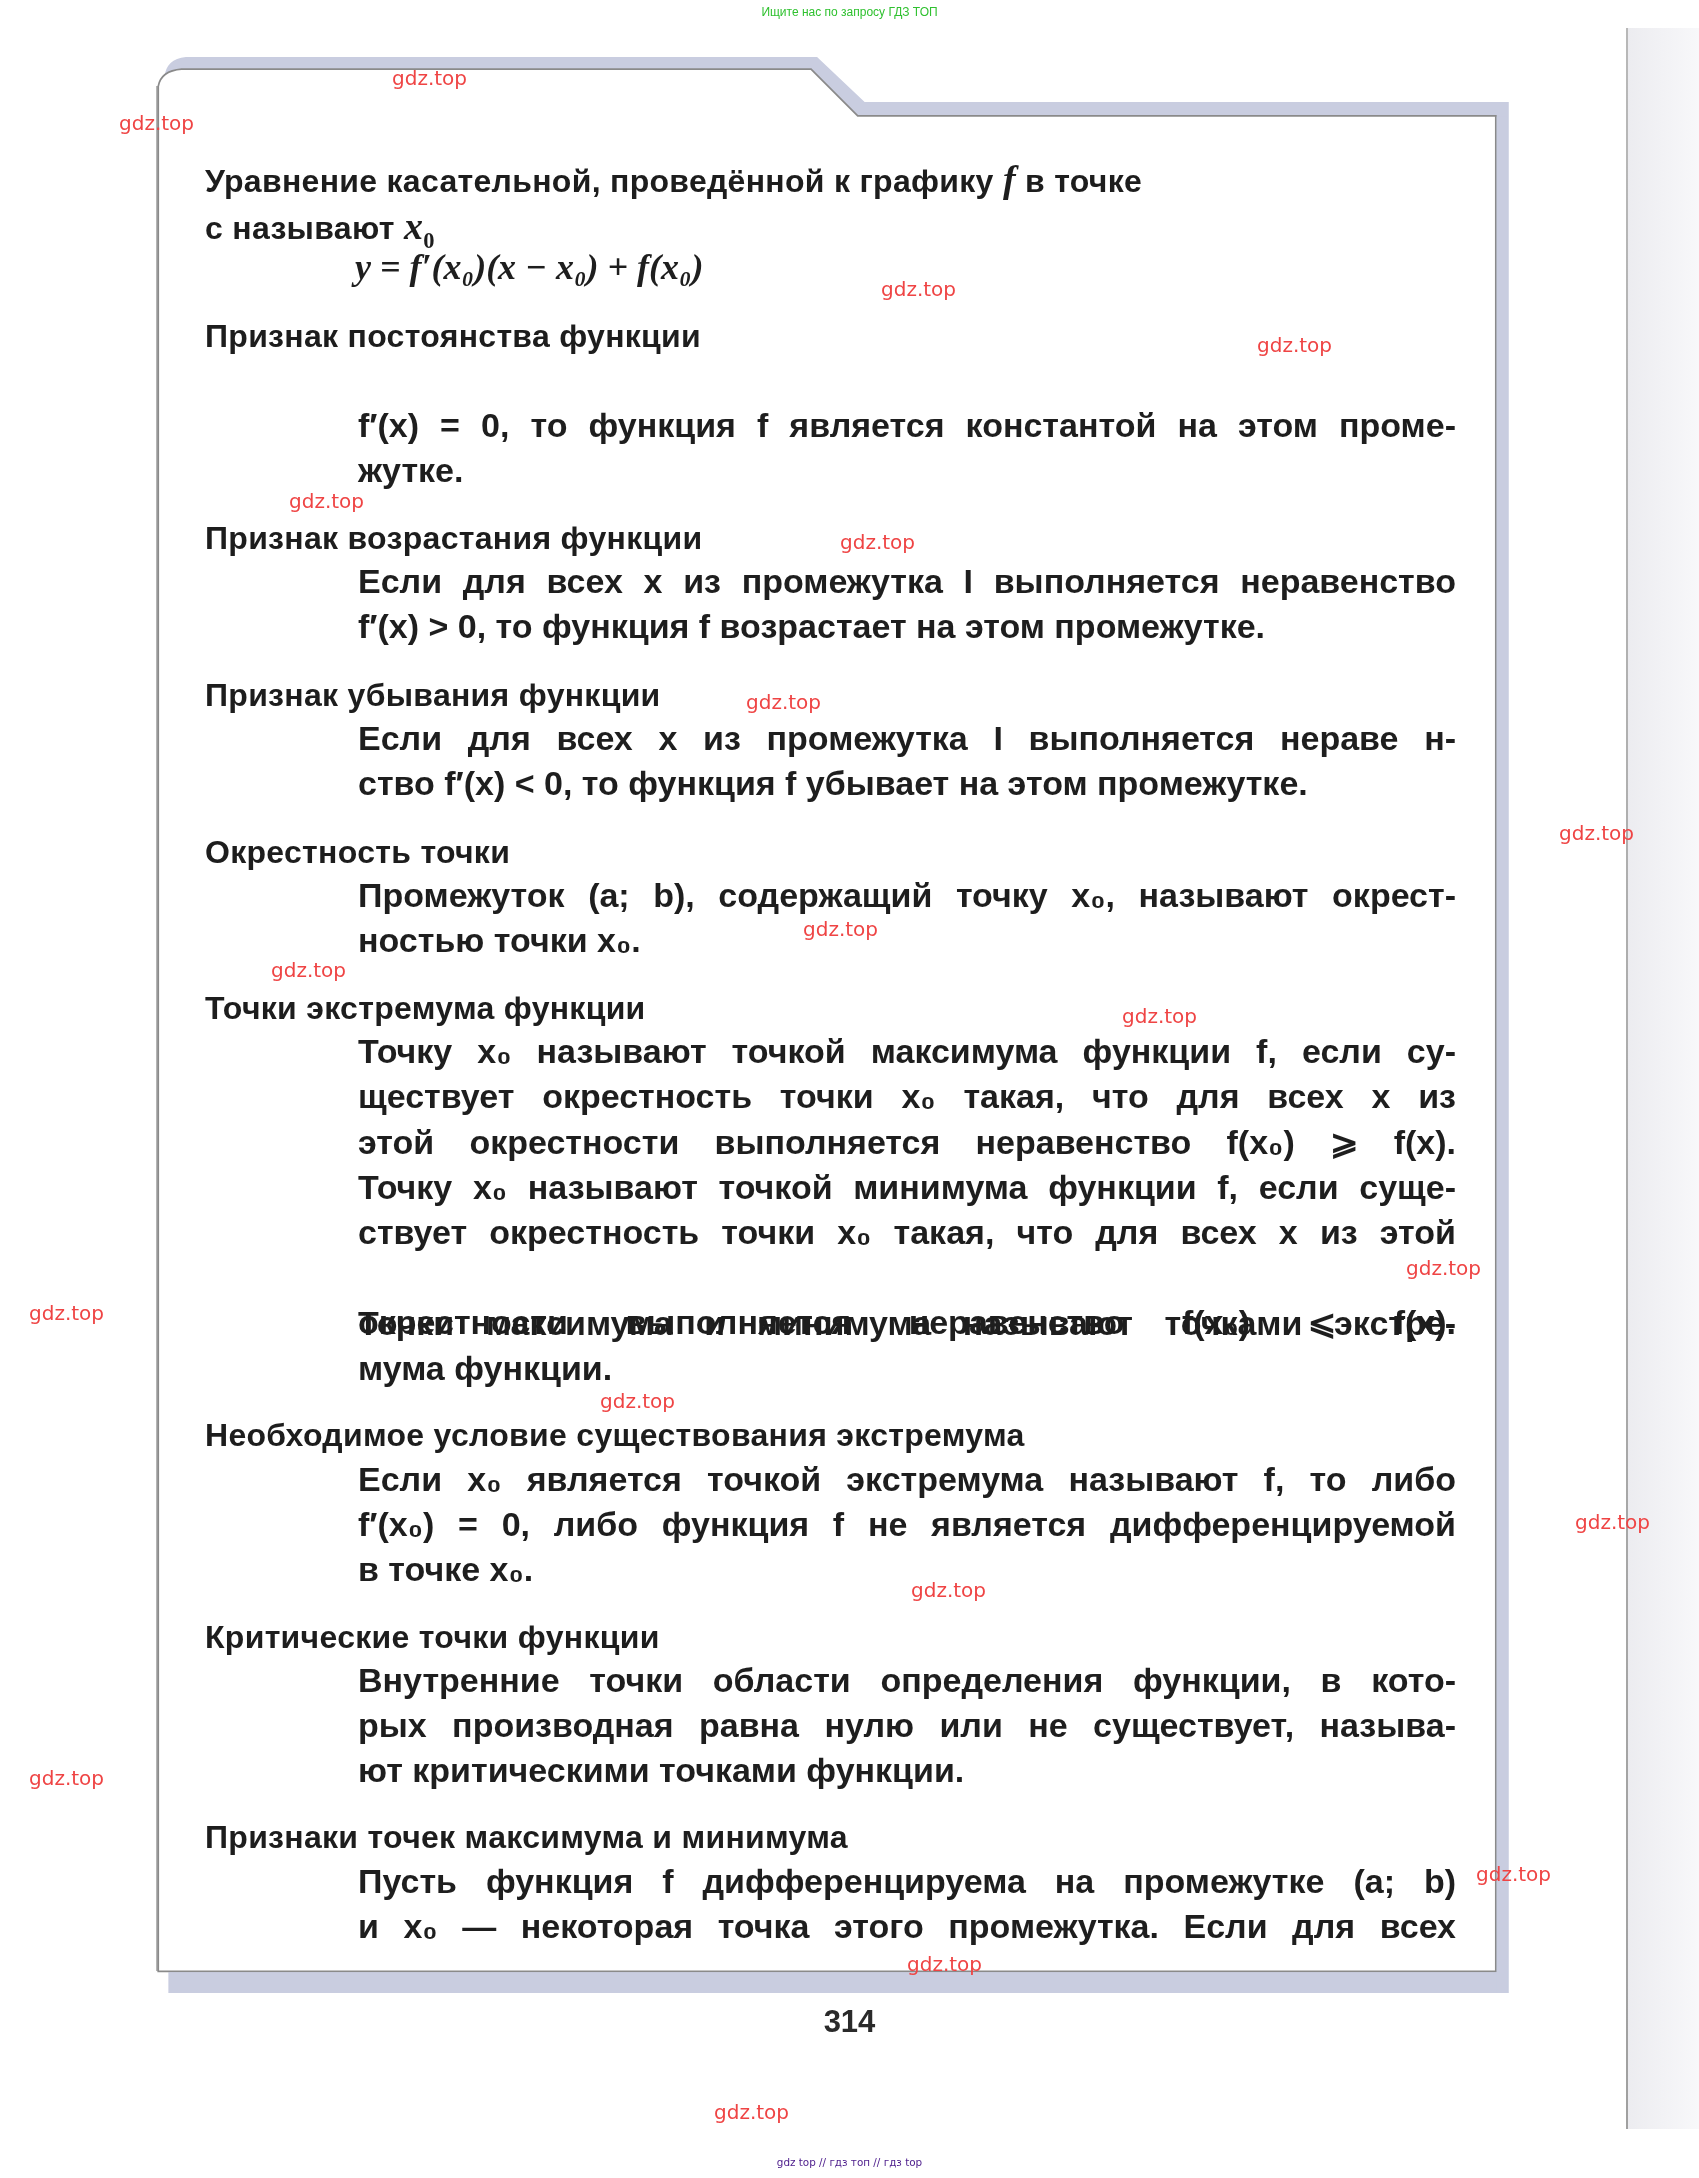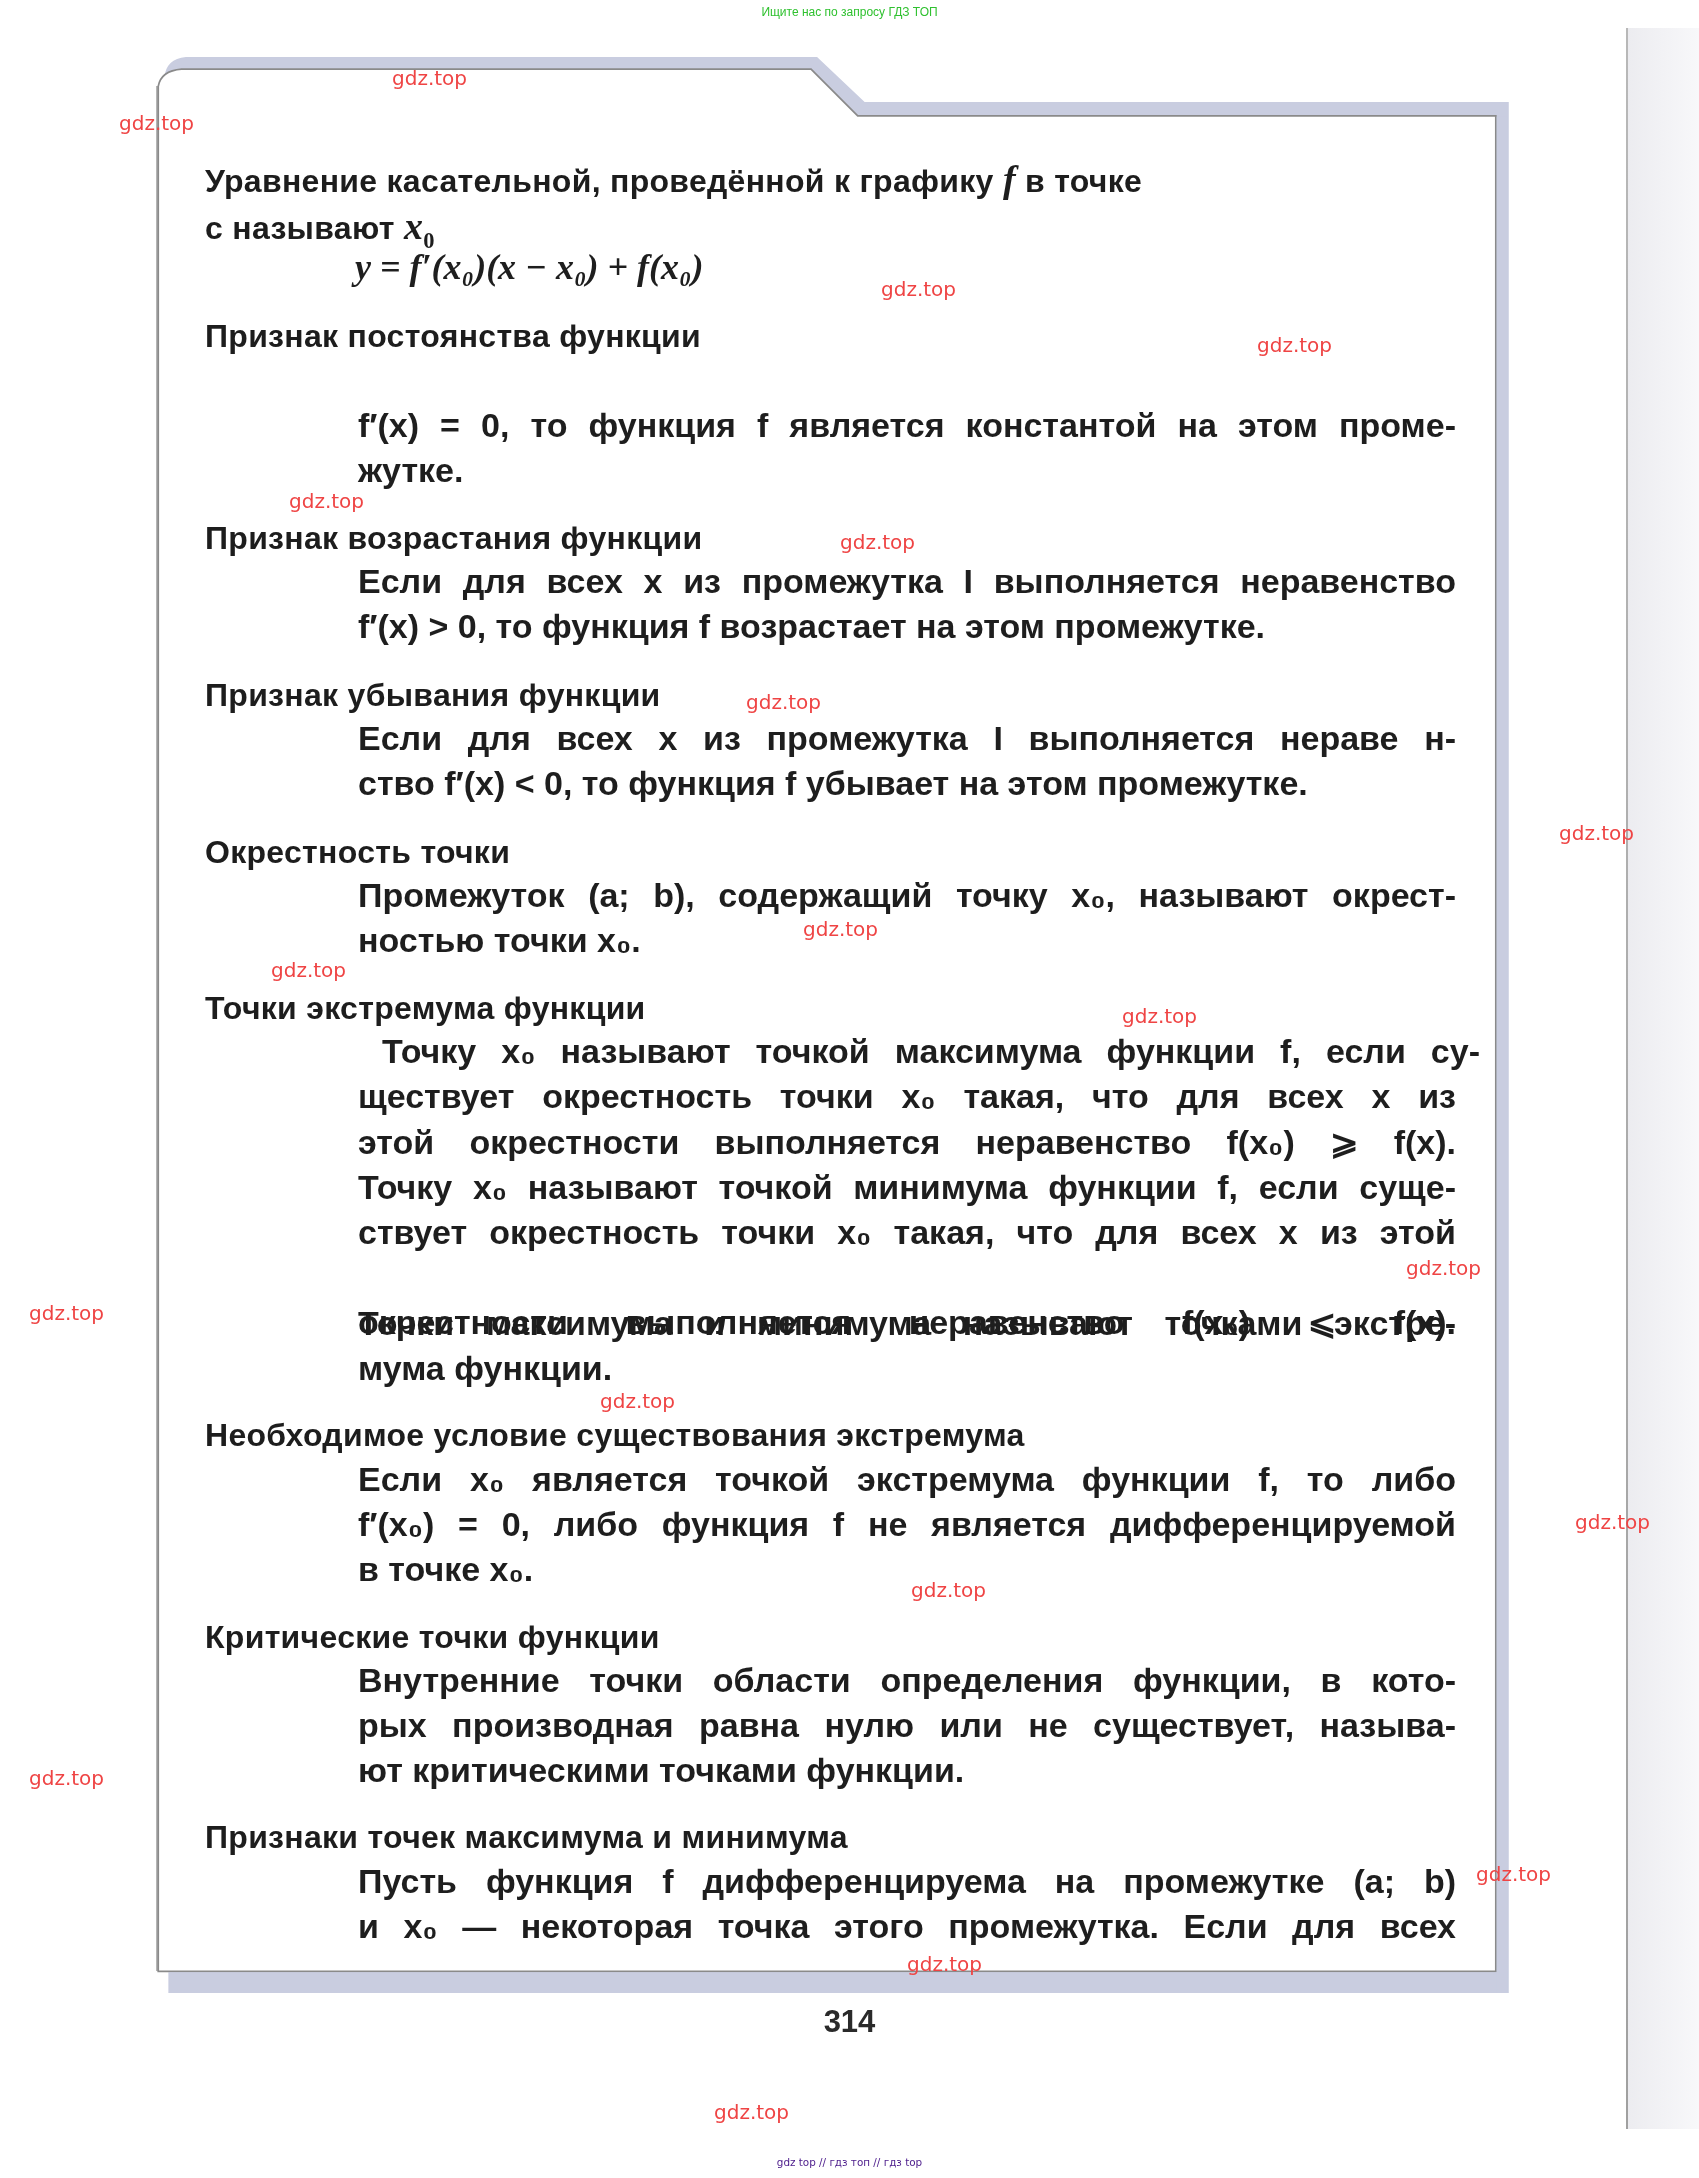--- a/index.html
+++ b/index.html
@@ -104,31 +104,31 @@
 
   <div class="heading" style="top:677px;">Признак убывания функции</div>
   <div class="body-line" style="top:719px;">Если для всех x из промежутка I выполняется нераве н-</div>
   <div class="body-line last" style="top:764px;">ство f′(x) &lt; 0, то функция f убывает на этом промежутке.</div>
 
   <div class="heading" style="top:834px;">Окрестность точки</div>
   <div class="body-line" style="top:876px;">Промежуток (a; b), содержащий точку x₀, называют окрест-</div>
   <div class="body-line last" style="top:921px;">ностью точки x₀.</div>
 
   <div class="heading" style="top:990px;">Точки экстремума функции</div>
-  <div class="body-line" style="top:1032px;margin-left:24px;">Точку x₀ называют точкой максимума функции f, если су-</div>
+  <div class="body-line" style="top:1032px;">Точку x₀ называют точкой максимума функции f, если су-</div>
   <div class="body-line" style="top:1077px;">ществует окрестность точки x₀ такая, что для всех x из</div>
   <div class="body-line" style="top:1122px;">этой окрестности выполняется неравенство f(x₀) ⩾ f(x).</div>
   <div class="body-line" style="top:1168px;">Точку x₀ называют точкой минимума функции f, если суще-</div>
   <div class="body-line" style="top:1213px;">ствует окрестность точки x₀ такая, что для всех x из этой</div>
   <div class="body-line" style="top:1258px;margin-top:44px;">окрестности выполняется неравенство f(x₀) ⩽ f(x).</div>
   <div class="body-line" style="top:1304px;">Точки максимума и минимума называют точками экстре-</div>
   <div class="body-line last" style="top:1349px;">мума функции.</div>
 
   <div class="heading" style="top:1417px;">Необходимое условие существования экстремума</div>
-  <div class="body-line" style="top:1460px;">Если x₀ является точкой экстремума функции f, то либо</div>
+  <div class="body-line" style="top:1460px;">Если x₀ является точкой экстремума называют f, то либо</div>
   <div class="body-line" style="top:1505px;">f′(x₀) = 0, либо функция f не является дифференцируемой</div>
   <div class="body-line last" style="top:1550px;">в точке x₀.</div>
 
   <div class="heading" style="top:1619px;">Критические точки функции</div>
   <div class="body-line" style="top:1661px;">Внутренние точки области определения функции, в кото-</div>
   <div class="body-line" style="top:1706px;">рых производная равна нулю или не существует, называ-</div>
   <div class="body-line last" style="top:1751px;">ют критическими точками функции.</div>
 
   <div class="heading" style="top:1819px;">Признаки точек максимума и минимума</div>
   <div class="body-line" style="top:1862px;">Пусть функция f дифференцируема на промежутке (a; b)</div>

